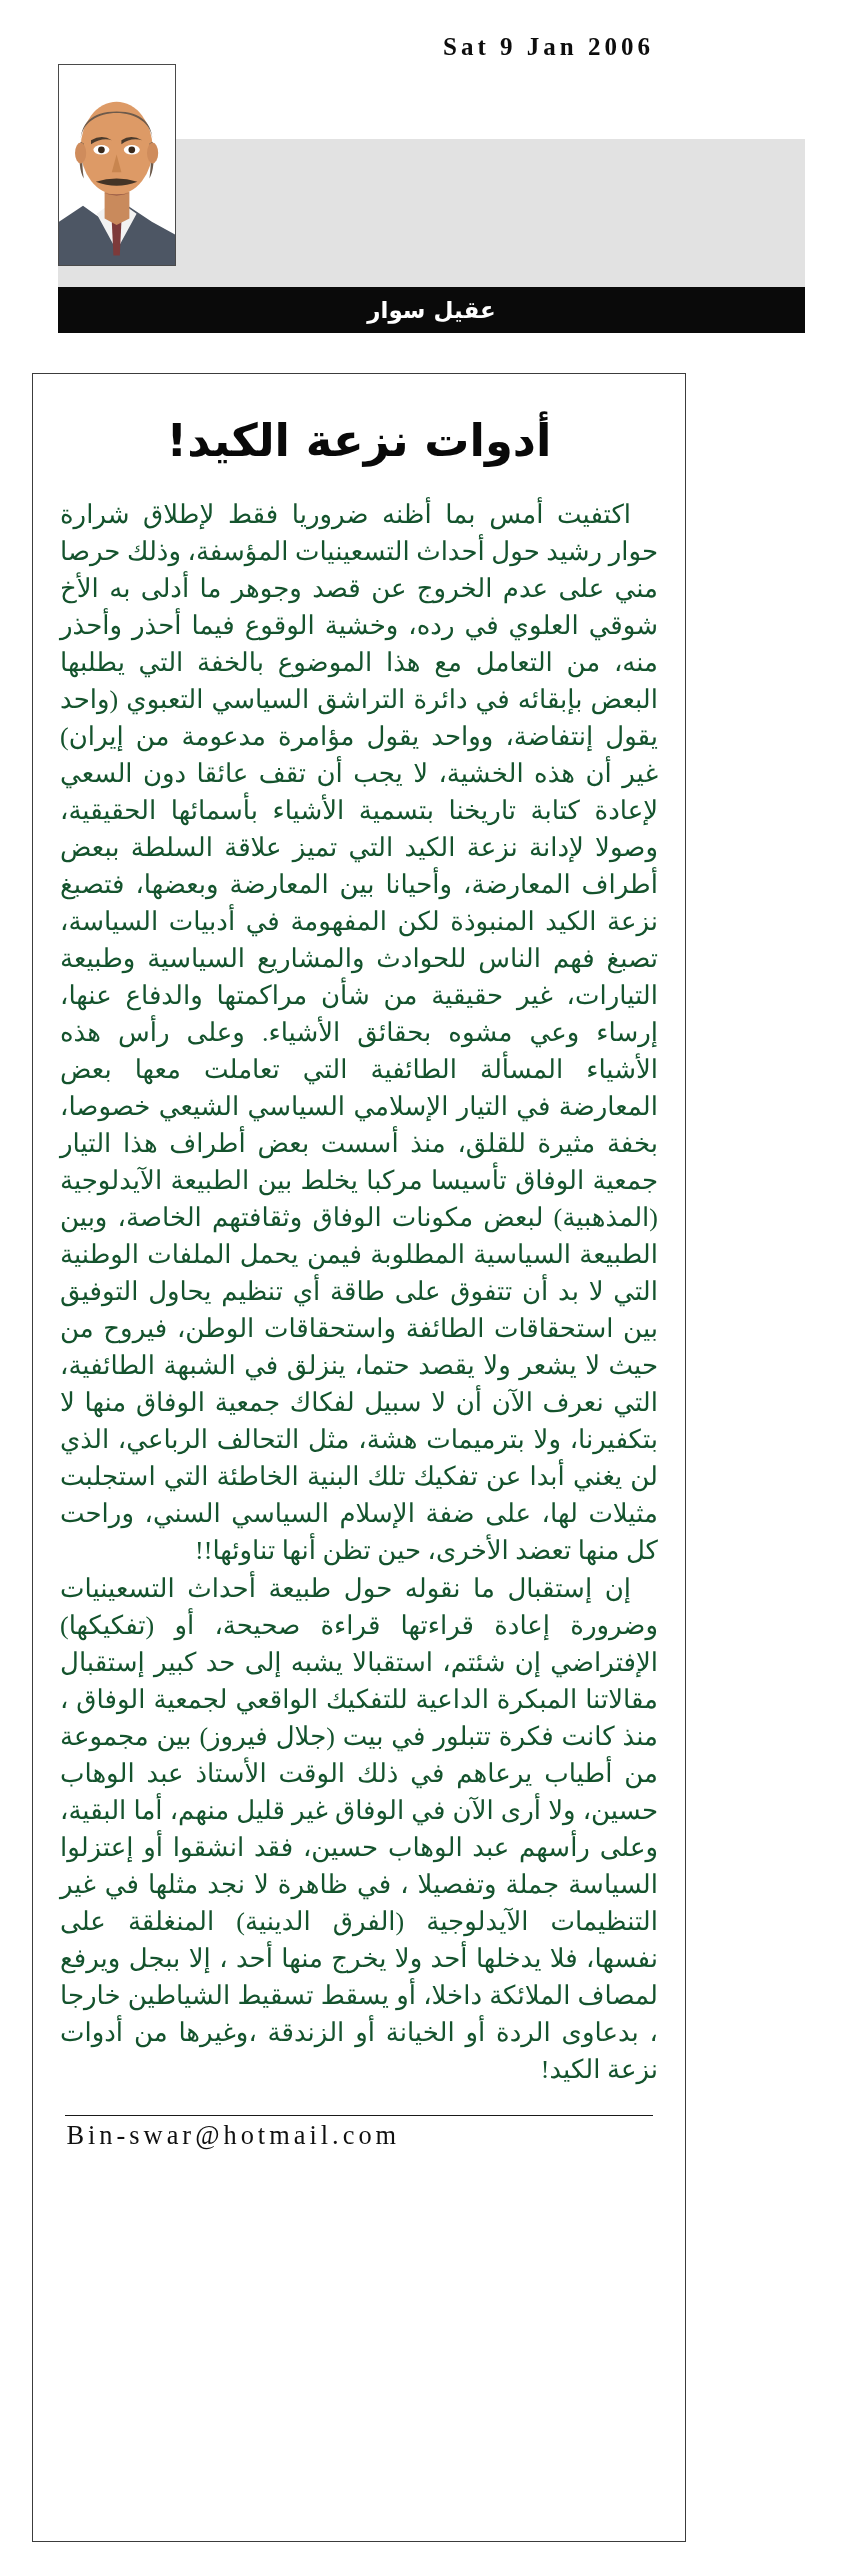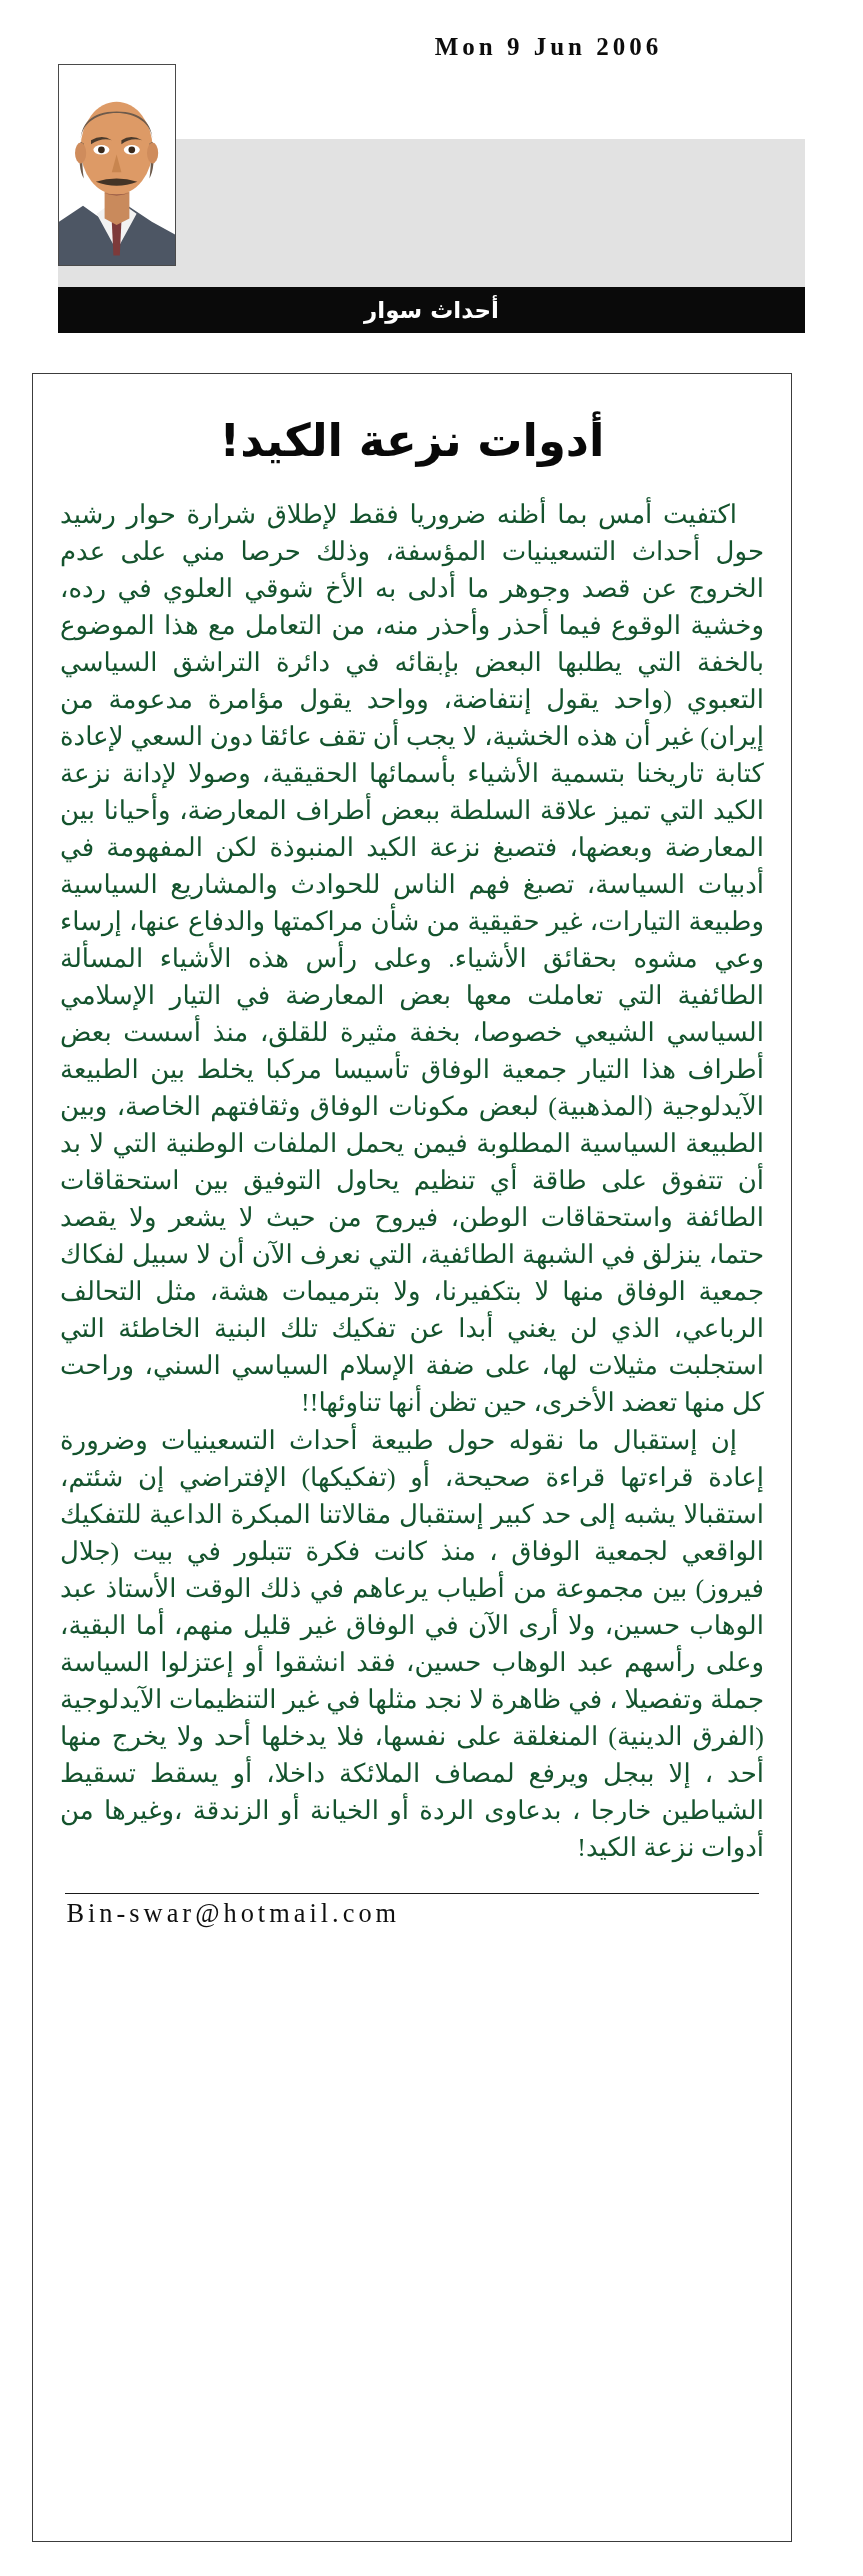--- a/index.html
+++ b/index.html
@@ -75,21 +75,21 @@
     color:#ffffff;
     font-family:"DejaVu Sans","Liberation Sans",sans-serif;
     font-size:23px;
     font-weight:700;
   }
 
   
   .article{
     position:absolute;
     left:32px; top:373px;
-    width:760px;
+    width:654px;
     height:2169px;
     box-sizing:border-box;
     border:1.6px solid #3c3c3c;
     background:#fff;
     padding:21px 27px 16px 27px;
   }
   .headline{
     text-align:center;
     font-family:"DejaVu Sans","Liberation Sans",sans-serif;
     font-size:45px;
@@ -124,21 +124,21 @@
     color:#101010;
   }
 </style>
 </head>
 <body>
 
 <div class="page">
 
   <div class="masthead">
 
-    <div class="date-line">Mon 9 Jun 2006</div>
+    <div class="date-line">Sat 9 Jan 2006</div>
 
     <div class="grey-band"></div>
 
 
     <div class="photo-frame">
       <svg viewBox="0 0 145 250" preserveAspectRatio="xMidYMid slice">
         <rect x="0" y="0" width="145" height="250" fill="#ffffff"></rect>
 
         <path d="M0 196 L30 176 L58 196 L86 176 L116 196 L145 212 L145 250 L0 250 Z" fill="#4d5664"></path>
         <path d="M47 186 L72 232 L97 186 L86 178 L72 200 L58 178 Z" fill="#f2f2f2"></path>
@@ -165,21 +165,21 @@
 
         <path d="M72 112 L66 134 L78 134 Z" fill="#c8854f"></path>
 
         <path d="M46 146 Q72 138 98 146 Q72 156 46 146 Z" fill="#443426"></path>
 
         <path d="M56 160 Q72 166 88 160 Q72 164 56 160 Z" fill="#8c4f40"></path>
       </svg>
     </div>
 
     <div class="byline-bar">
-      <div class="byline-text">أحداث سوار</div>
+      <div class="byline-text">عقيل سوار</div>
     </div>
   </div>
 
   <div class="article">
 
     <h1 class="headline">أدوات نزعة الكيد!</h1>
 
     <div class="body-text">
       <p>اكتفيت أمس بما أظنه ضروريا فقط  لإطلاق شرارة حوار رشيد  حول أحداث التسعينيات المؤسفة، وذلك حرصا مني على عدم الخروج عن قصد وجوهر  ما أدلى به الأخ شوقي العلوي في رده، وخشية الوقوع فيما أحذر وأحذر منه، من التعامل مع هذا الموضوع بالخفة التي يطلبها البعض بإبقائه في دائرة التراشق السياسي التعبوي  (واحد يقول إنتفاضة، وواحد يقول مؤامرة مدعومة من إيران) غير أن هذه الخشية، لا يجب أن تقف عائقا دون السعي لإعادة كتابة تاريخنا بتسمية الأشياء بأسمائها الحقيقية، وصولا لإدانة نزعة الكيد التي تميز علاقة السلطة ببعض أطراف المعارضة، وأحيانا بين المعارضة وبعضها، فتصبغ نزعة الكيد المنبوذة لكن المفهومة في أدبيات السياسة، تصبغ فهم الناس للحوادث والمشاريع السياسية وطبيعة التيارات، غير حقيقية من شأن مراكمتها والدفاع عنها، إرساء وعي مشوه بحقائق الأشياء. وعلى رأس هذه الأشياء المسألة الطائفية التي تعاملت معها بعض المعارضة في التيار الإسلامي السياسي الشيعي خصوصا، بخفة مثيرة للقلق، منذ  أسست بعض أطراف هذا التيار  جمعية الوفاق تأسيسا مركبا يخلط بين الطبيعة الآيدلوجية (المذهبية) لبعض مكونات الوفاق وثقافتهم الخاصة، وبين الطبيعة السياسية المطلوبة فيمن يحمل الملفات الوطنية التي لا بد أن تتفوق على طاقة أي تنظيم يحاول التوفيق بين استحقاقات الطائفة واستحقاقات الوطن، فيروح من حيث لا يشعر ولا يقصد حتما، ينزلق في الشبهة الطائفية، التي نعرف الآن أن لا سبيل لفكاك جمعية الوفاق منها لا بتكفيرنا، ولا بترميمات هشة، مثل التحالف الرباعي، الذي لن يغني أبدا عن تفكيك تلك البنية الخاطئة التي استجلبت مثيلات لها، على ضفة الإسلام السياسي السني، وراحت كل منها تعضد الأخرى، حين تظن أنها تناوئها!!</p>
       <p>إن إستقبال ما نقوله حول طبيعة أحداث التسعينيات وضرورة إعادة قراءتها قراءة صحيحة، أو (تفكيكها) الإفتراضي إن شئتم، استقبالا يشبه إلى حد كبير إستقبال مقالاتنا المبكرة الداعية للتفكيك الواقعي لجمعية الوفاق ، منذ كانت فكرة تتبلور في بيت (جلال فيروز) بين مجموعة من أطياب يرعاهم في ذلك الوقت الأستاذ عبد الوهاب حسين، ولا أرى الآن في الوفاق غير قليل منهم، أما البقية، وعلى رأسهم عبد الوهاب حسين، فقد انشقوا أو إعتزلوا السياسة جملة وتفصيلا ، في ظاهرة لا نجد مثلها في غير التنظيمات الآيدلوجية (الفرق الدينية) المنغلقة على نفسها، فلا يدخلها أحد ولا يخرج منها أحد ، إلا ببجل ويرفع لمصاف الملائكة داخلا، أو يسقط تسقيط الشياطين خارجا ، بدعاوى الردة أو الخيانة أو الزندقة ،وغيرها من أدوات نزعة الكيد!</p>

